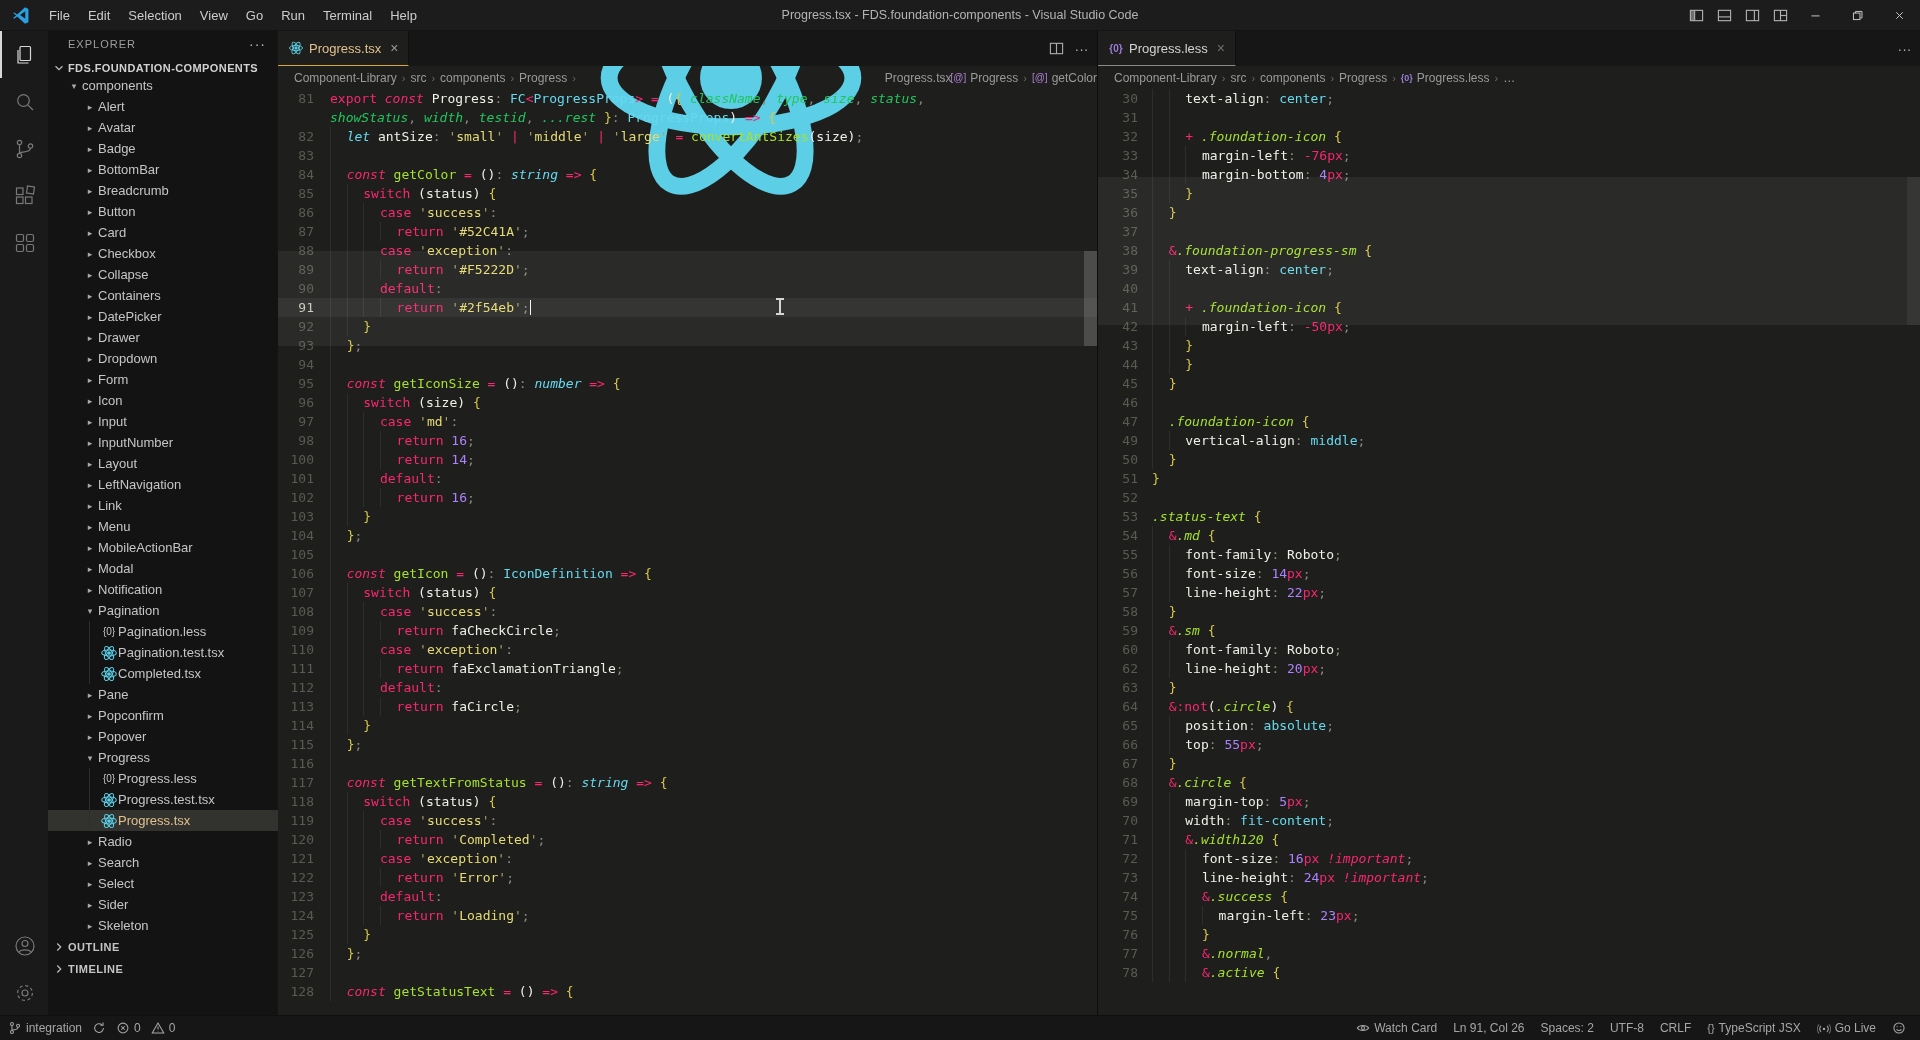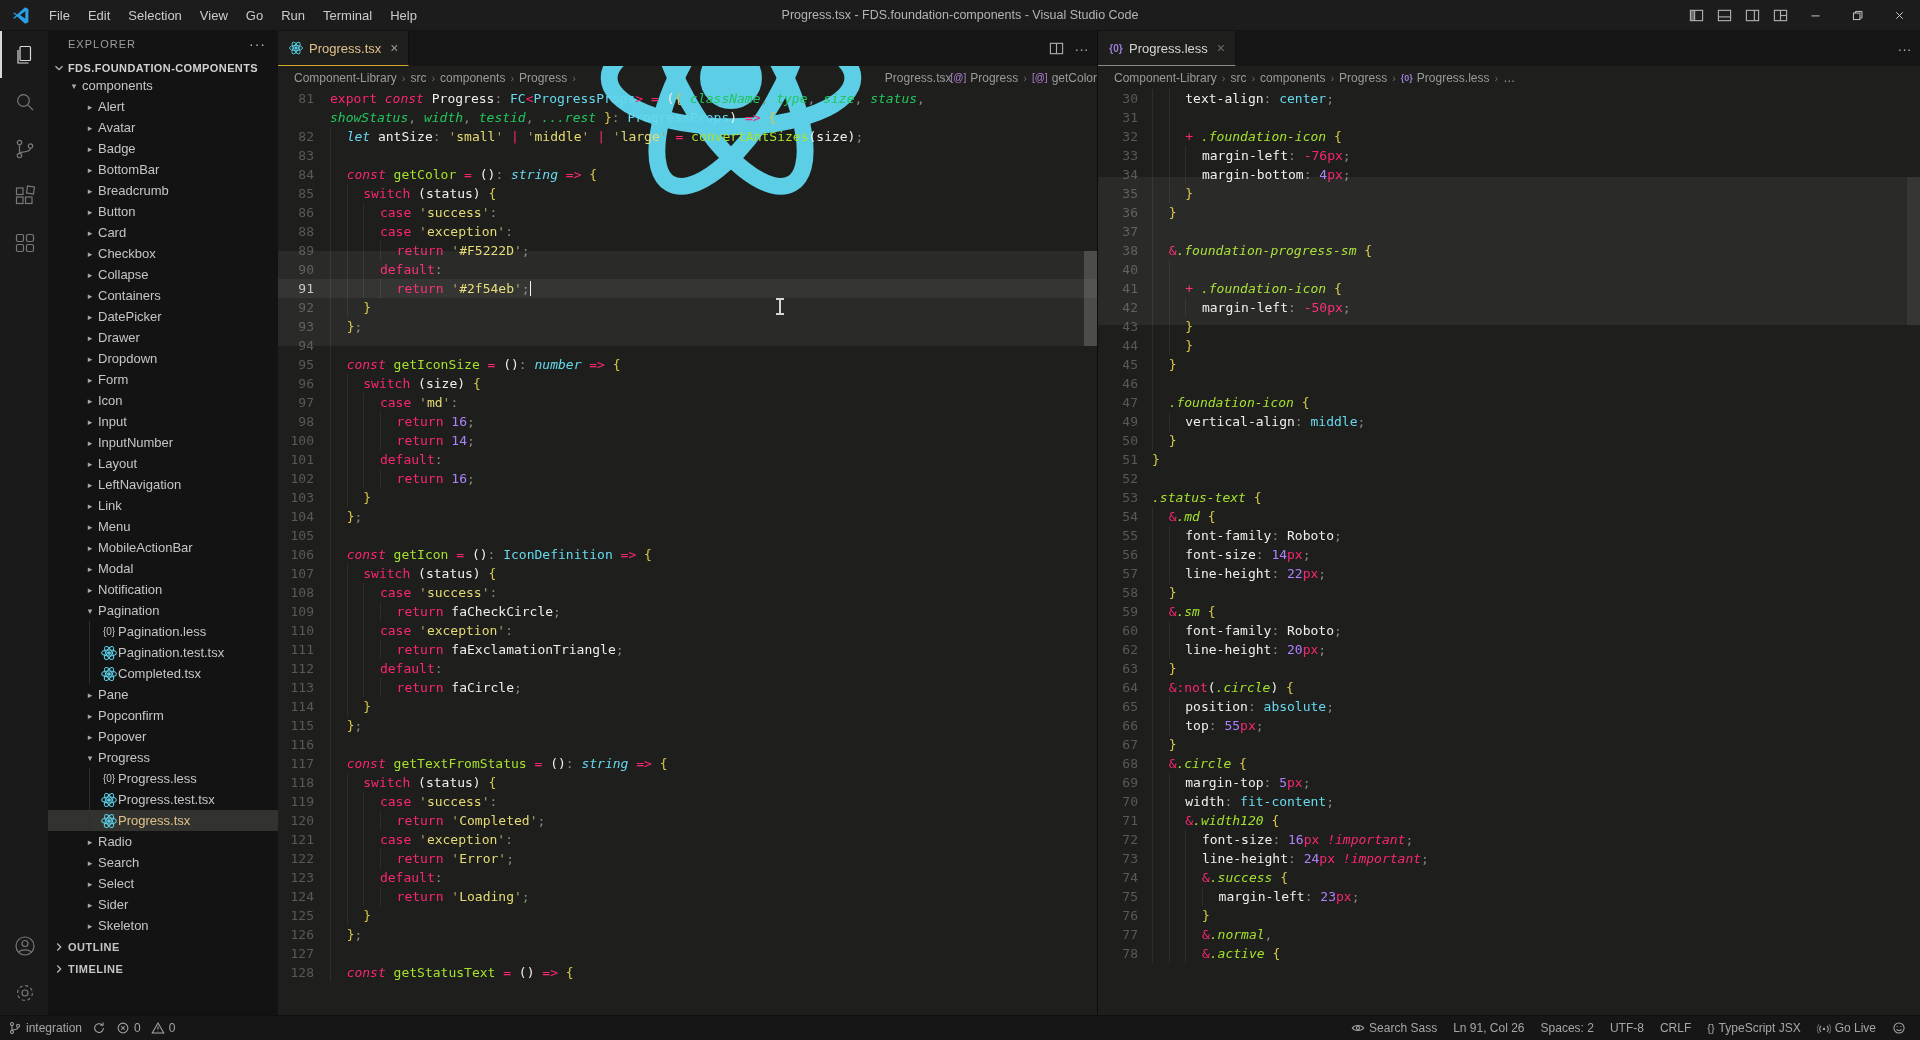--- a/index.html
+++ b/index.html
@@ -569,20 +569,21 @@
           </span>
         </div>
         <div class="code-area">
           <div class="code-line"><span class="gutter">81</span><span class="tk-kw">export</span><span class="tk-pl"> </span><span class="tk-cs">const</span><span class="tk-pl"> Progress</span><span class="tk-dim">: </span><span class="tk-tyn">FC</span><span class="tk-op">&lt;</span><span class="tk-tyn">ProgressProps</span><span class="tk-op">&gt;</span><span class="tk-pl"> </span><span class="tk-op">=</span><span class="tk-pl"> (</span><span class="tk-br">{</span><span class="tk-pl"> </span><span class="tk-param">className</span><span class="tk-dim">, </span><span class="tk-param">type</span><span class="tk-dim">, </span><span class="tk-param">size</span><span class="tk-dim">, </span><span class="tk-param">status</span><span class="tk-dim">,</span></div>
           <div class="code-line"><span class="gutter"></span><span class="tk-param">showStatus</span><span class="tk-dim">, </span><span class="tk-param">width</span><span class="tk-dim">, </span><span class="tk-param">testid</span><span class="tk-dim">, </span><span class="tk-param">...rest</span><span class="tk-pl"> </span><span class="tk-br">}</span><span class="tk-dim">: </span><span class="tk-tyn">ProgressProps</span><span class="tk-pl">) </span><span class="tk-op">=&gt;</span><span class="tk-pl"> </span><span class="tk-br">{</span></div>
           <div class="code-line"><span class="gutter">82</span><span class="ind"></span><span class="tk-st">let</span><span class="tk-pl"> antSize</span><span class="tk-dim">: </span><span class="tk-q">'</span><span class="tk-str">small</span><span class="tk-q">'</span><span class="tk-pl"> </span><span class="tk-op">|</span><span class="tk-pl"> </span><span class="tk-q">'</span><span class="tk-str">middle</span><span class="tk-q">'</span><span class="tk-pl"> </span><span class="tk-op">|</span><span class="tk-pl"> </span><span class="tk-q">'</span><span class="tk-str">large</span><span class="tk-q">'</span><span class="tk-pl"> </span><span class="tk-op">=</span><span class="tk-pl"> </span><span class="tk-fn">convertAntSizes</span><span class="tk-pl">(size)</span><span class="tk-dim">;</span></div>
           <div class="code-line"><span class="gutter">83</span><span class="ind"></span></div>
           <div class="code-line"><span class="gutter">84</span><span class="ind"></span><span class="tk-cs">const</span><span class="tk-pl"> </span><span class="tk-fn">getColor</span><span class="tk-pl"> </span><span class="tk-op">=</span><span class="tk-pl"> ()</span><span class="tk-dim">: </span><span class="tk-ty">string</span><span class="tk-pl"> </span><span class="tk-op">=&gt;</span><span class="tk-pl"> </span><span class="tk-br">{</span></div>
           <div class="code-line"><span class="gutter">85</span><span class="ind"></span><span class="ind"></span><span class="tk-kw">switch</span><span class="tk-pl"> (status) </span><span class="tk-br">{</span></div>
           <div class="code-line"><span class="gutter">86</span><span class="ind"></span><span class="ind"></span><span class="ind"></span><span class="tk-kw">case</span><span class="tk-pl"> </span><span class="tk-q">'</span><span class="tk-str">success</span><span class="tk-q">'</span><span class="tk-dim">:</span></div>
+          <div class="code-line"><span class="gutter">87</span><span class="ind"></span><span class="ind"></span><span class="ind"></span><span class="ind"></span><span class="tk-kw">return</span><span class="tk-pl"> </span><span class="tk-q">'</span><span class="tk-str">#52C41A</span><span class="tk-q">'</span><span class="tk-dim">;</span></div>
           <div class="code-line"><span class="gutter">88</span><span class="ind"></span><span class="ind"></span><span class="ind"></span><span class="tk-kw">case</span><span class="tk-pl"> </span><span class="tk-q">'</span><span class="tk-str">exception</span><span class="tk-q">'</span><span class="tk-dim">:</span></div>
           <div class="code-line"><span class="gutter">89</span><span class="ind"></span><span class="ind"></span><span class="ind"></span><span class="ind"></span><span class="tk-kw">return</span><span class="tk-pl"> </span><span class="tk-q">'</span><span class="tk-str">#F5222D</span><span class="tk-q">'</span><span class="tk-dim">;</span></div>
           <div class="code-line"><span class="gutter">90</span><span class="ind"></span><span class="ind"></span><span class="ind"></span><span class="tk-kw">default</span><span class="tk-dim">:</span></div>
           <div class="code-line cur"><span class="gutter">91</span><span class="ind"></span><span class="ind"></span><span class="ind"></span><span class="ind"></span><span class="tk-kw">return</span><span class="tk-pl"> </span><span class="tk-q">'</span><span class="tk-str">#2f54eb</span><span class="tk-q">'</span><span class="tk-dim">;</span><span class="caret"></span></div>
           <div class="code-line"><span class="gutter">92</span><span class="ind"></span><span class="ind"></span><span class="tk-br">}</span></div>
           <div class="code-line"><span class="gutter">93</span><span class="ind"></span><span class="tk-br">}</span><span class="tk-dim">;</span></div>
           <div class="code-line"><span class="gutter">94</span><span class="ind"></span></div>
           <div class="code-line"><span class="gutter">95</span><span class="ind"></span><span class="tk-cs">const</span><span class="tk-pl"> </span><span class="tk-fn">getIconSize</span><span class="tk-pl"> </span><span class="tk-op">=</span><span class="tk-pl"> ()</span><span class="tk-dim">: </span><span class="tk-ty">number</span><span class="tk-pl"> </span><span class="tk-op">=&gt;</span><span class="tk-pl"> </span><span class="tk-br">{</span></div>
           <div class="code-line"><span class="gutter">96</span><span class="ind"></span><span class="ind"></span><span class="tk-kw">switch</span><span class="tk-pl"> (size) </span><span class="tk-br">{</span></div>
           <div class="code-line"><span class="gutter">97</span><span class="ind"></span><span class="ind"></span><span class="ind"></span><span class="tk-kw">case</span><span class="tk-pl"> </span><span class="tk-q">'</span><span class="tk-str">md</span><span class="tk-q">'</span><span class="tk-dim">:</span></div>
@@ -809,20 +810,21 @@
         <div class="code-area">
           <div class="code-line"><span class="gutter">30</span><span class="ind"></span><span class="ind"></span><span class="tk-prop">text-align</span><span class="tk-dim">: </span><span class="tk-val">center</span><span class="tk-dim">;</span></div>
           <div class="code-line"><span class="gutter">31</span><span class="ind"></span><span class="ind"></span></div>
           <div class="code-line"><span class="gutter">32</span><span class="ind"></span><span class="ind"></span><span class="tk-op">+</span><span class="tk-pl"> </span><span class="tk-cls">.foundation-icon</span><span class="tk-pl"> </span><span class="tk-br">{</span></div>
           <div class="code-line"><span class="gutter">33</span><span class="ind"></span><span class="ind"></span><span class="ind"></span><span class="tk-prop">margin-left</span><span class="tk-dim">: </span><span class="tk-op">-76</span><span class="tk-unit">px</span><span class="tk-dim">;</span></div>
           <div class="code-line"><span class="gutter">34</span><span class="ind"></span><span class="ind"></span><span class="ind"></span><span class="tk-prop">margin-bottom</span><span class="tk-dim">: </span><span class="tk-num">4</span><span class="tk-unit">px</span><span class="tk-dim">;</span></div>
           <div class="code-line"><span class="gutter">35</span><span class="ind"></span><span class="ind"></span><span class="tk-br">}</span></div>
           <div class="code-line"><span class="gutter">36</span><span class="ind"></span><span class="tk-br">}</span></div>
           <div class="code-line"><span class="gutter">37</span><span class="ind"></span></div>
           <div class="code-line"><span class="gutter">38</span><span class="ind"></span><span class="tk-op">&amp;</span><span class="tk-cls">.foundation-progress-sm</span><span class="tk-pl"> </span><span class="tk-br">{</span></div>
+          <div class="code-line"><span class="gutter">39</span><span class="ind"></span><span class="ind"></span><span class="tk-prop">text-align</span><span class="tk-dim">: </span><span class="tk-val">center</span><span class="tk-dim">;</span></div>
           <div class="code-line"><span class="gutter">40</span><span class="ind"></span><span class="ind"></span></div>
           <div class="code-line"><span class="gutter">41</span><span class="ind"></span><span class="ind"></span><span class="tk-op">+</span><span class="tk-pl"> </span><span class="tk-cls">.foundation-icon</span><span class="tk-pl"> </span><span class="tk-br">{</span></div>
           <div class="code-line"><span class="gutter">42</span><span class="ind"></span><span class="ind"></span><span class="ind"></span><span class="tk-prop">margin-left</span><span class="tk-dim">: </span><span class="tk-op">-50</span><span class="tk-unit">px</span><span class="tk-dim">;</span></div>
           <div class="code-line"><span class="gutter">43</span><span class="ind"></span><span class="ind"></span><span class="tk-br">}</span></div>
           <div class="code-line"><span class="gutter">44</span><span class="ind"></span><span class="ind"></span><span class="tk-br">}</span></div>
           <div class="code-line"><span class="gutter">45</span><span class="ind"></span><span class="tk-br">}</span></div>
           <div class="code-line"><span class="gutter">46</span><span class="ind"></span></div>
           <div class="code-line"><span class="gutter">47</span><span class="ind"></span><span class="tk-cls">.foundation-icon</span><span class="tk-pl"> </span><span class="tk-br">{</span></div>
           <div class="code-line"><span class="gutter">49</span><span class="ind"></span><span class="ind"></span><span class="tk-prop">vertical-align</span><span class="tk-dim">: </span><span class="tk-val">middle</span><span class="tk-dim">;</span></div>
           <div class="code-line"><span class="gutter">50</span><span class="ind"></span><span class="tk-br">}</span></div>
@@ -1101,21 +1103,21 @@
         </div>
       </div>
     <div class="sb-right" id="sbar-right">
         <div class="sbar-item">
           <span class="icon icon-eye">
             <svg viewBox="0 0 16 16">
               <path d="M1.5 8C4 4.2 12 4.2 14.5 8 12 11.8 4 11.8 1.5 8Z" fill="none" stroke="currentColor" stroke-width="1.2"></path>
               <circle cx="8" cy="8" r="1.8" fill="none" stroke="currentColor" stroke-width="1.2"></circle>
             </svg>
           </span>
-          <span>Search Sass</span>
+          <span>Watch Card</span>
         </div>
         <div class="sbar-item">
           <span>Ln 91, Col 26</span>
         </div>
         <div class="sbar-item">
           <span>Spaces: 2</span>
         </div>
         <div class="sbar-item">
           <span>UTF-8</span>
         </div>

